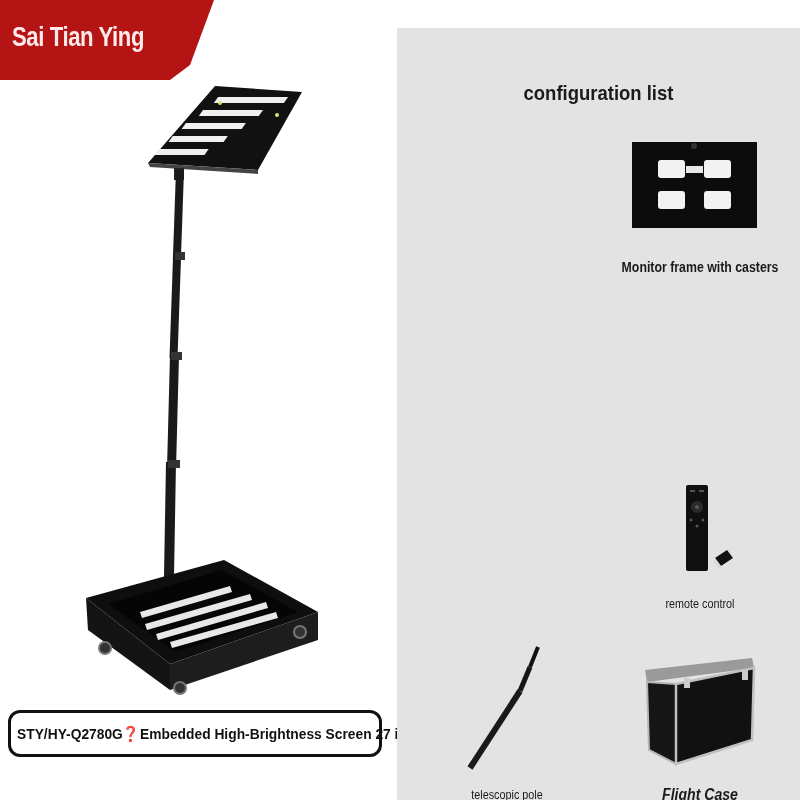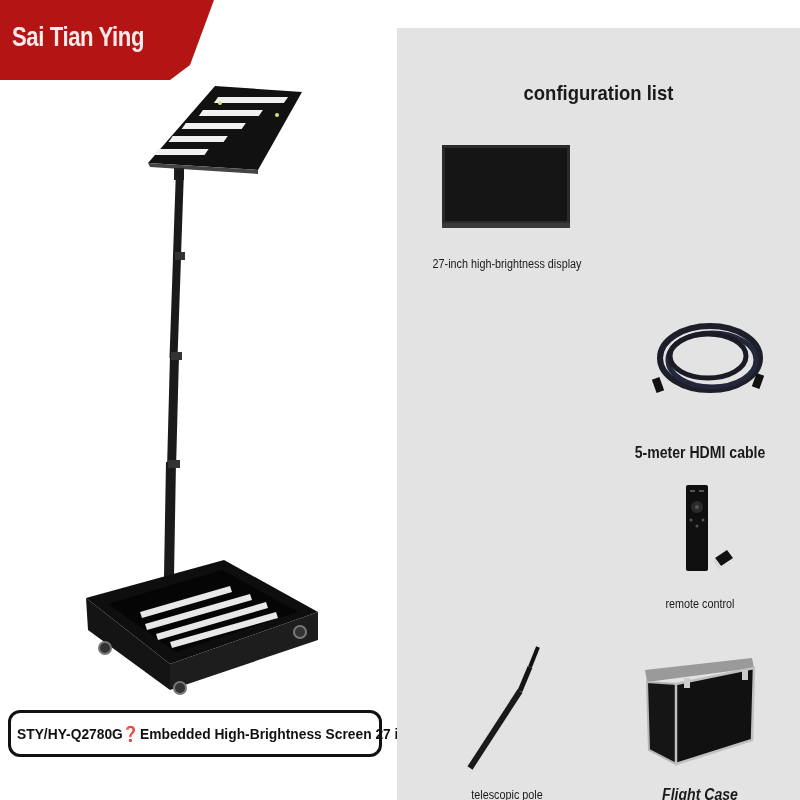--- a/index.html
+++ b/index.html
@@ -97,41 +97,35 @@
   <div class="brand-text">Sai Tian Ying</div>
 
   <div class="model-label-box">
     <div class="model-label-text">STY/HY-Q2780G❓Embedded High-Brightness Screen 27 inch❓</div>
   </div>
 </div>
 
 <div class="right-panel">
   <div class="config-title">configuration list</div>
 
-  <div class="item" style="left:10px; top:110px; height:140px;">
-    <svg class="pic" style="left:35px; top:7px;" width="130" height="86" viewBox="0 0 130 86">
-      <rect x="0" y="0" width="128" height="83" fill="#2a2a2a"></rect>
-      <rect x="3" y="3" width="122" height="73" fill="#151515"></rect>
-      <rect x="0" y="78" width="128" height="5" fill="#3a3a3a"></rect>
+
+  <div class="item" style="left:203px; top:110px; height:140px;">
+    <svg class="pic" style="left:32px; top:4px;" width="126" height="86" viewBox="0 0 126 86">
+      <rect x="0" y="0" width="125" height="86" fill="#0c0c0c"></rect>
+      <rect x="26" y="18" width="27" height="18" rx="3" fill="#f2f2f2"></rect>
+      <rect x="72" y="18" width="27" height="18" rx="3" fill="#f2f2f2"></rect>
+      <rect x="26" y="49" width="27" height="18" rx="3" fill="#f2f2f2"></rect>
+      <rect x="72" y="49" width="27" height="18" rx="3" fill="#f2f2f2"></rect>
+      <rect x="54" y="24" width="17" height="7" fill="#e8e8e8"></rect>
+      <circle cx="62" cy="4" r="3" fill="#333"></circle>
     </svg>
-    <div class="item-label lbl-small" style="top:119px;">27-inch high-brightness display</div>
+    <div class="item-label lbl-big" style="top:121px; font-size:14px;">Monitor frame with casters</div>
   </div>
 
 
-
-  <div class="item" style="left:203px; top:270px; height:170px;">
-    <svg class="pic" style="left:50px; top:20px;" width="120" height="80" viewBox="0 0 120 80">
-      <ellipse cx="60" cy="40" rx="50" ry="32" fill="none" stroke="#1d1e2a" stroke-width="6"></ellipse>
-      <ellipse cx="62" cy="42" rx="44" ry="27" fill="none" stroke="#24263a" stroke-width="5"></ellipse>
-      <ellipse cx="58" cy="38" rx="38" ry="22" fill="none" stroke="#1a1b26" stroke-width="5"></ellipse>
-      <rect x="4" y="60" width="8" height="14" fill="#111" transform="rotate(-20 8 67)"></rect>
-      <rect x="104" y="56" width="8" height="14" fill="#111" transform="rotate(20 108 63)"></rect>
-    </svg>
-    <div class="item-label lbl-big" style="top:146px;">5-meter HDMI cable</div>
-  </div>
 
 
   <div class="item" style="left:10px; top:610px; height:170px;">
     <svg class="pic" style="left:55px; top:5px;" width="90" height="130" viewBox="0 0 90 130">
       <line x1="76" y1="4" x2="68" y2="24" stroke="#111" stroke-width="4"></line>
       <line x1="68" y1="24" x2="58" y2="48" stroke="#151515" stroke-width="5"></line>
       <line x1="58" y1="48" x2="8" y2="125" stroke="#1a1a1a" stroke-width="6"></line>
     </svg>
     <div class="item-label lbl-small" style="top:150px;">telescopic pole</div>
   </div>

